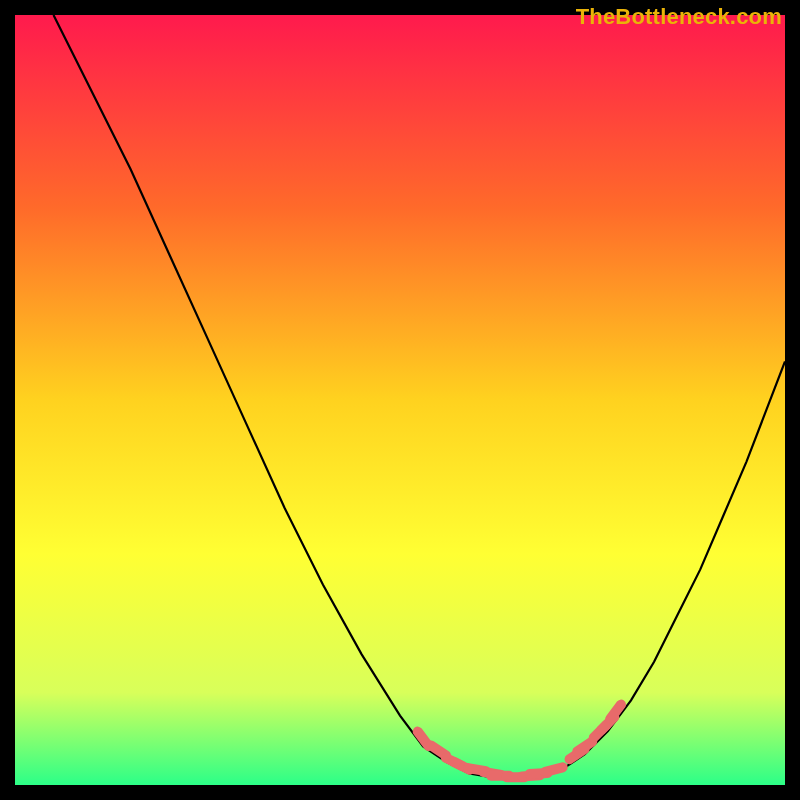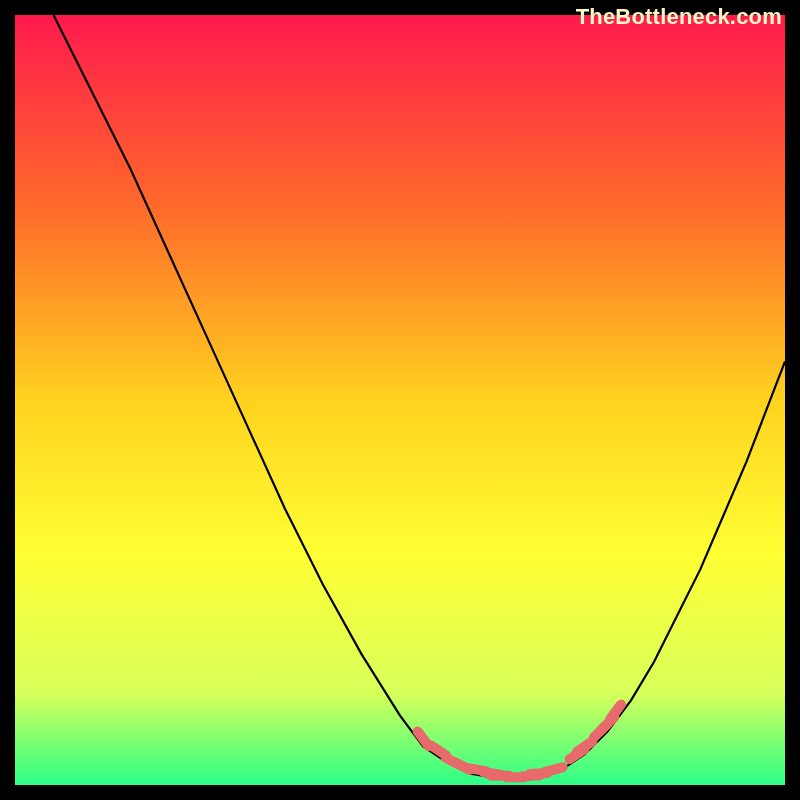--- a/index.html
+++ b/index.html
@@ -23,21 +23,21 @@
     position: absolute;
     left: 0;
     top: 0;
     width: 770px;
     height: 770px;
   }
   .watermark {
     position: absolute;
     top: 4px;
     right: 18px;
-    color: #fef9c3;
+    color: #eab308;
     font-size: 22px;
     font-weight: 600;
     letter-spacing: 0.2px;
     user-select: none;
   }
   svg {
     display: block;
   }
 </style>
 </head>

